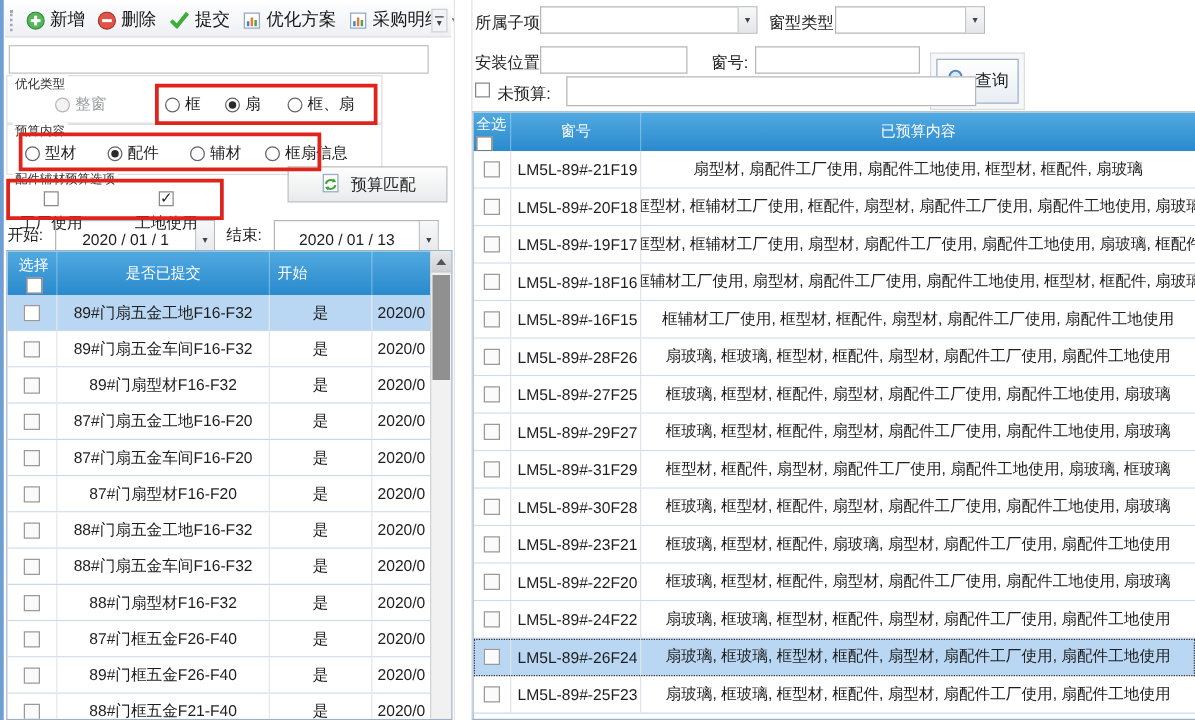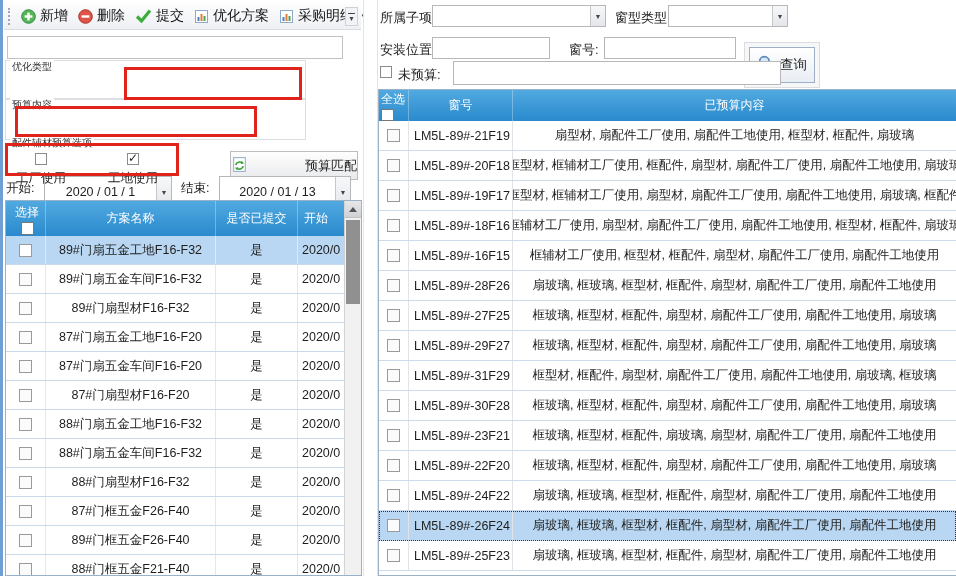--- a/index.html
+++ b/index.html
@@ -64,23 +64,23 @@
   .cb-item{ position:absolute; top:0; display:flex; align-items:center; gap:5px; white-space:nowrap;flex-direction:column; }
   .checkbox{ width:12px; height:12px; border:1px solid #8a8a8a; background:#fff; position:relative; flex:none; display:inline-block; }
   .checkbox.checked::after{ content:"✓"; position:absolute; left:0; top:-3px; font-size:12px; font-weight:bold; color:#222; }
 
   .hl{ position:absolute; border:3px solid #e0231b; z-index:6; pointer-events:none; }
   .hl1{ left:120px; top:64px; width:178px; height:33px; }
   .hl2{ left:11px; top:103px; width:242px; height:31px; }
   .hl3{ left:1px; top:140px; width:174px; height:33px; }
 
   .match-btn{
-    position:absolute; left:226px; top:148px; width:128px; height:29px;
+    position:absolute; left:226px; top:130px; width:128px; height:29px;
     border:1px solid #bdbdbf; background:linear-gradient(#fefefe,#e9eaec);
-    display:flex; align-items:center; justify-content:space-between; gap:8px; font-size:13px;
+    display:flex; align-items:center; justify-content:center; gap:8px; font-size:13px;
   }
 
   .date-label{ position:absolute; font-size:12.5px; color:#222; white-space:nowrap; }
   .date-editor{
     position:absolute; height:32px; border:1px solid #b7b7ba; background:#fff;
     display:flex; align-items:center;
   }
   .date-editor .val{ flex:1; text-align:center; font-size:12.5px; white-space:nowrap; overflow:hidden; }
   .drop-btn{ width:15px; height:100%; border-left:1px solid #c6c6c9; background:linear-gradient(#f7f8fa,#e4e6ea); font-size:7px; color:#444; display:flex; align-items:center; justify-content:center; flex:none; }
 
@@ -201,24 +201,60 @@
             <span class="tb-caret">▼</span>
           </div>
         </div>
       <div class="tb-overflow"><span class="bar"></span>▾</div>
     </div>
 
     <input class="plan-input" value="" style="">
 
     <div class="grp-box g1"></div>
     <div class="grp-label" style="left:6px; top:57px;">优化类型</div>
+    <div class="radio-row" id="opt-type-row" style="top:72px;">
+        <div class="radio-item disabled">
+          <span class="radio disabled"></span>
+          <span class="radio-label">整窗</span>
+        </div>
+        <div class="radio-item">
+          <span class="radio"></span>
+          <span class="radio-label">框</span>
+        </div>
+        <div class="radio-item">
+          <span class="radio checked"></span>
+          <span class="radio-label">扇</span>
+        </div>
+        <div class="radio-item">
+          <span class="radio"></span>
+          <span class="radio-label">框、扇</span>
+        </div>
+      </div>
     <div class="hl hl1"></div>
 
     <div class="grp-box g2"></div>
     <div class="grp-label" style="left:6px; top:95px;">预算内容</div>
+    <div class="radio-row" id="budget-row" style="top:111px;">
+        <div class="radio-item">
+          <span class="radio"></span>
+          <span class="radio-label">型材</span>
+        </div>
+        <div class="radio-item">
+          <span class="radio checked"></span>
+          <span class="radio-label">配件</span>
+        </div>
+        <div class="radio-item">
+          <span class="radio"></span>
+          <span class="radio-label">辅材</span>
+        </div>
+        <div class="radio-item">
+          <span class="radio"></span>
+          <span class="radio-label">框扇信息</span>
+        </div>
+      </div>
     <div class="hl hl2"></div>
 
     <div class="grp-label" style="left:6px; top:133px;">配件辅材预算选项</div>
     <div class="radio-row" id="acc-row" style="top:150px;">
         <div class="cb-item">
           <span class="checkbox"></span>
           <span class="radio-label">工厂使用</span>
         </div>
         <div class="cb-item">
           <span class="checkbox checked"></span>
@@ -250,21 +286,20 @@
       <span class="val">2020 / 01 / 13</span>
       <span class="drop-btn">▼</span>
     </div>
 
     <div class="ltable">
       <div class="lt-header">
         <div class="hcell hcell-select">
           <span>选择</span>
           <span class="hdr-cb"></span>
         </div>
-        <div class="hcell">方案名称</div>
         <div class="hcell">是否已提交</div>
         <div class="hcell" style="justify-content:flex-start; padding-left:6px;">开始</div>
       </div>
       <div class="lt-rows" id="left-rows">
           <div class="lrow selected">
             <div class="cell">
               <span class="row-cb"></span>
             </div>
             <div class="cell">89#门扇五金工地F16-F32</div>
             <div class="cell">是</div>

